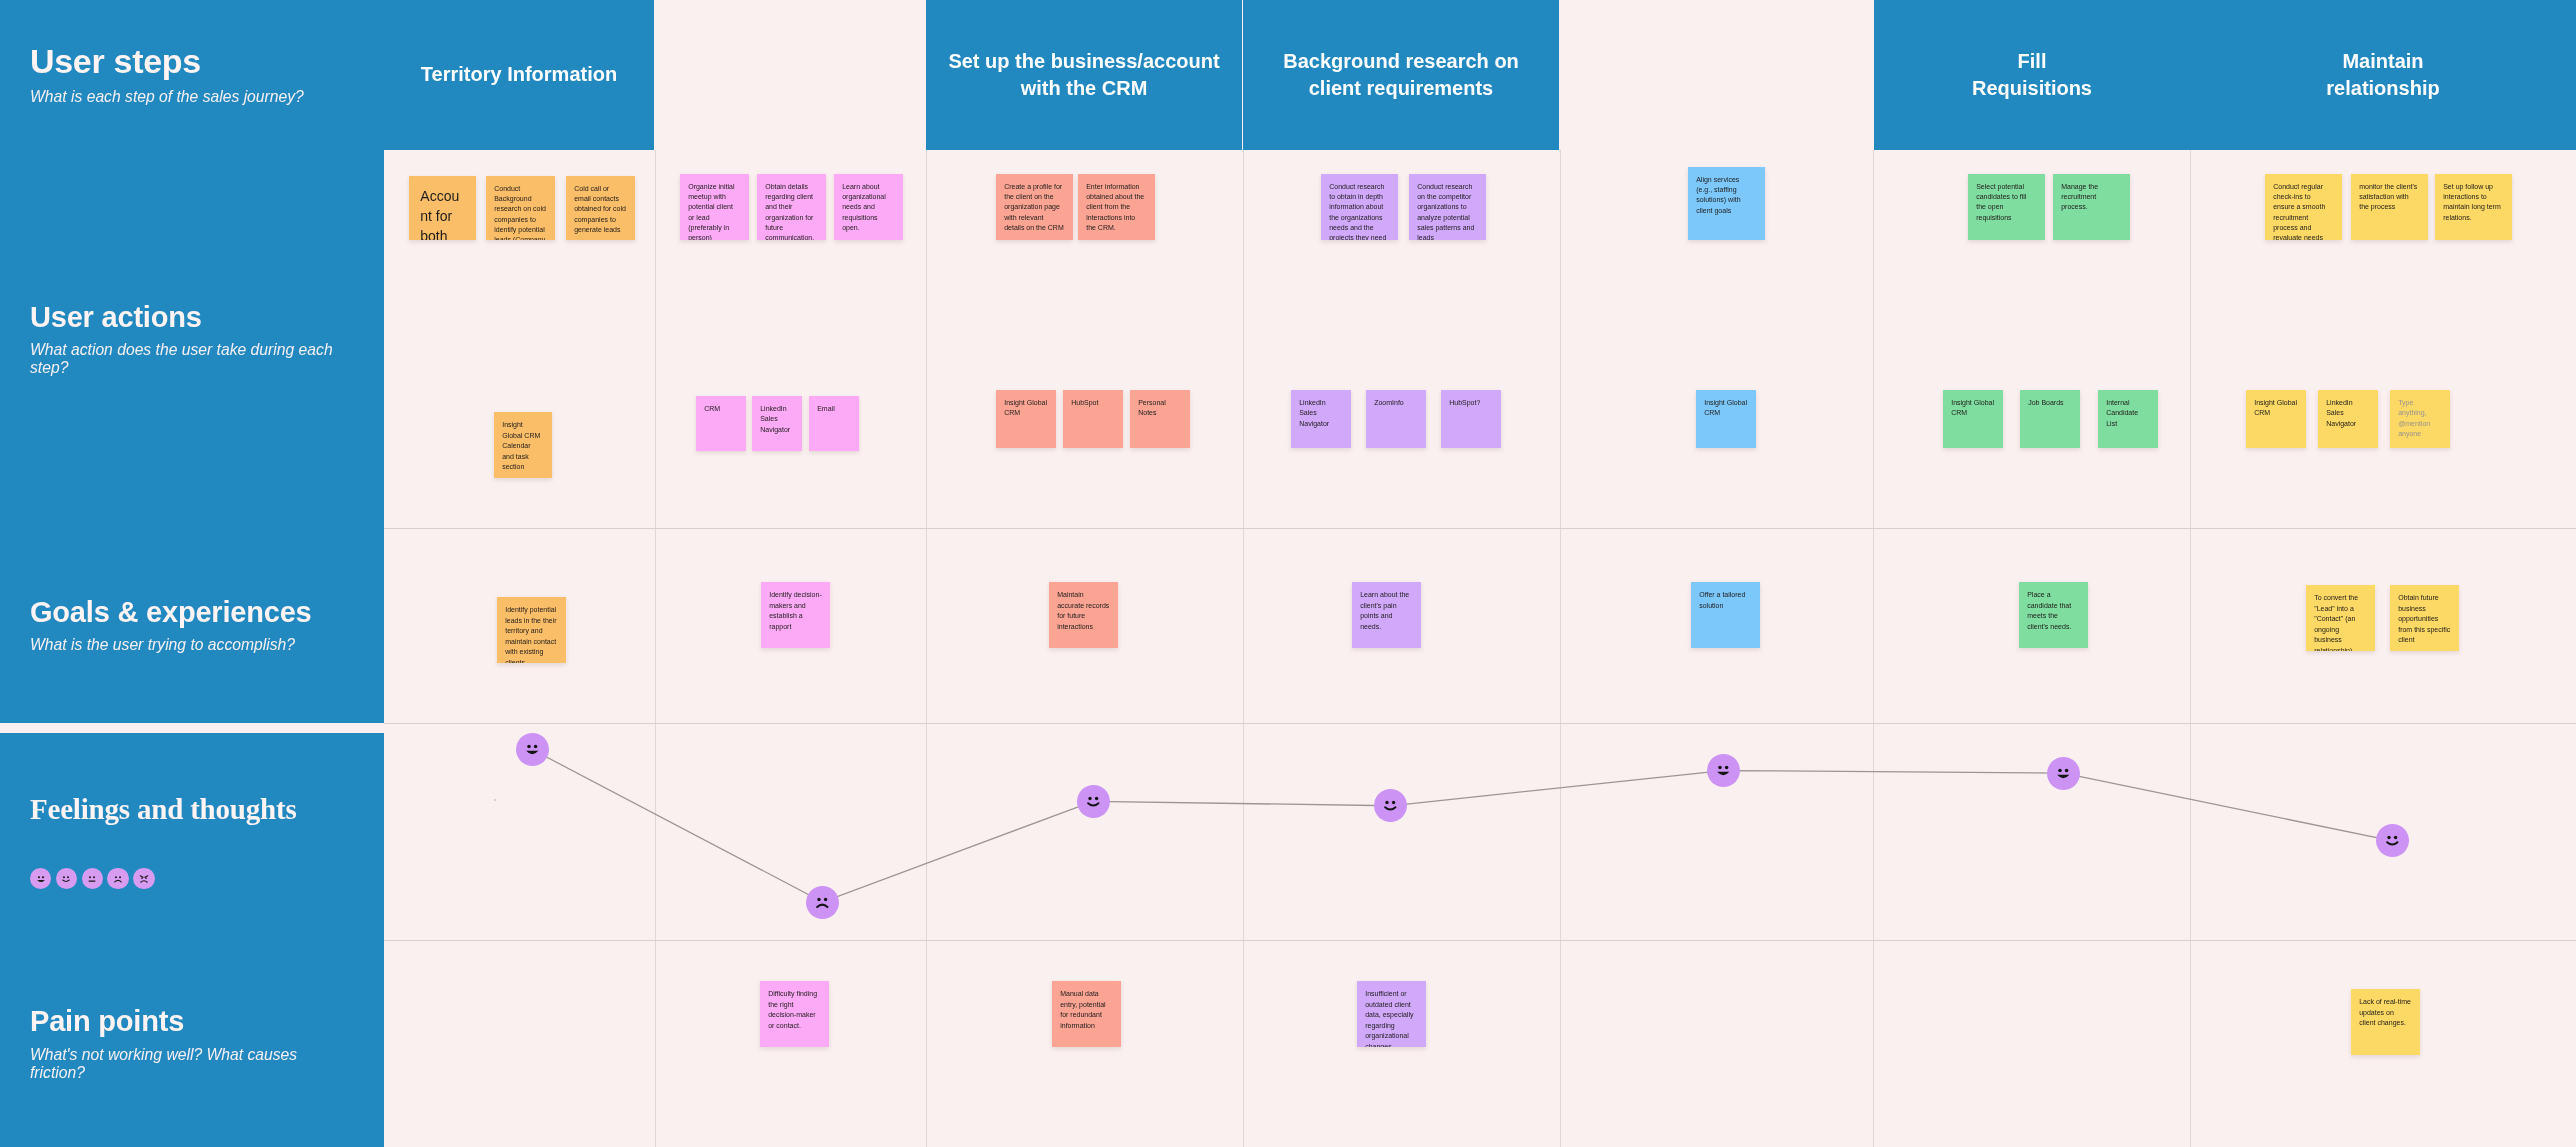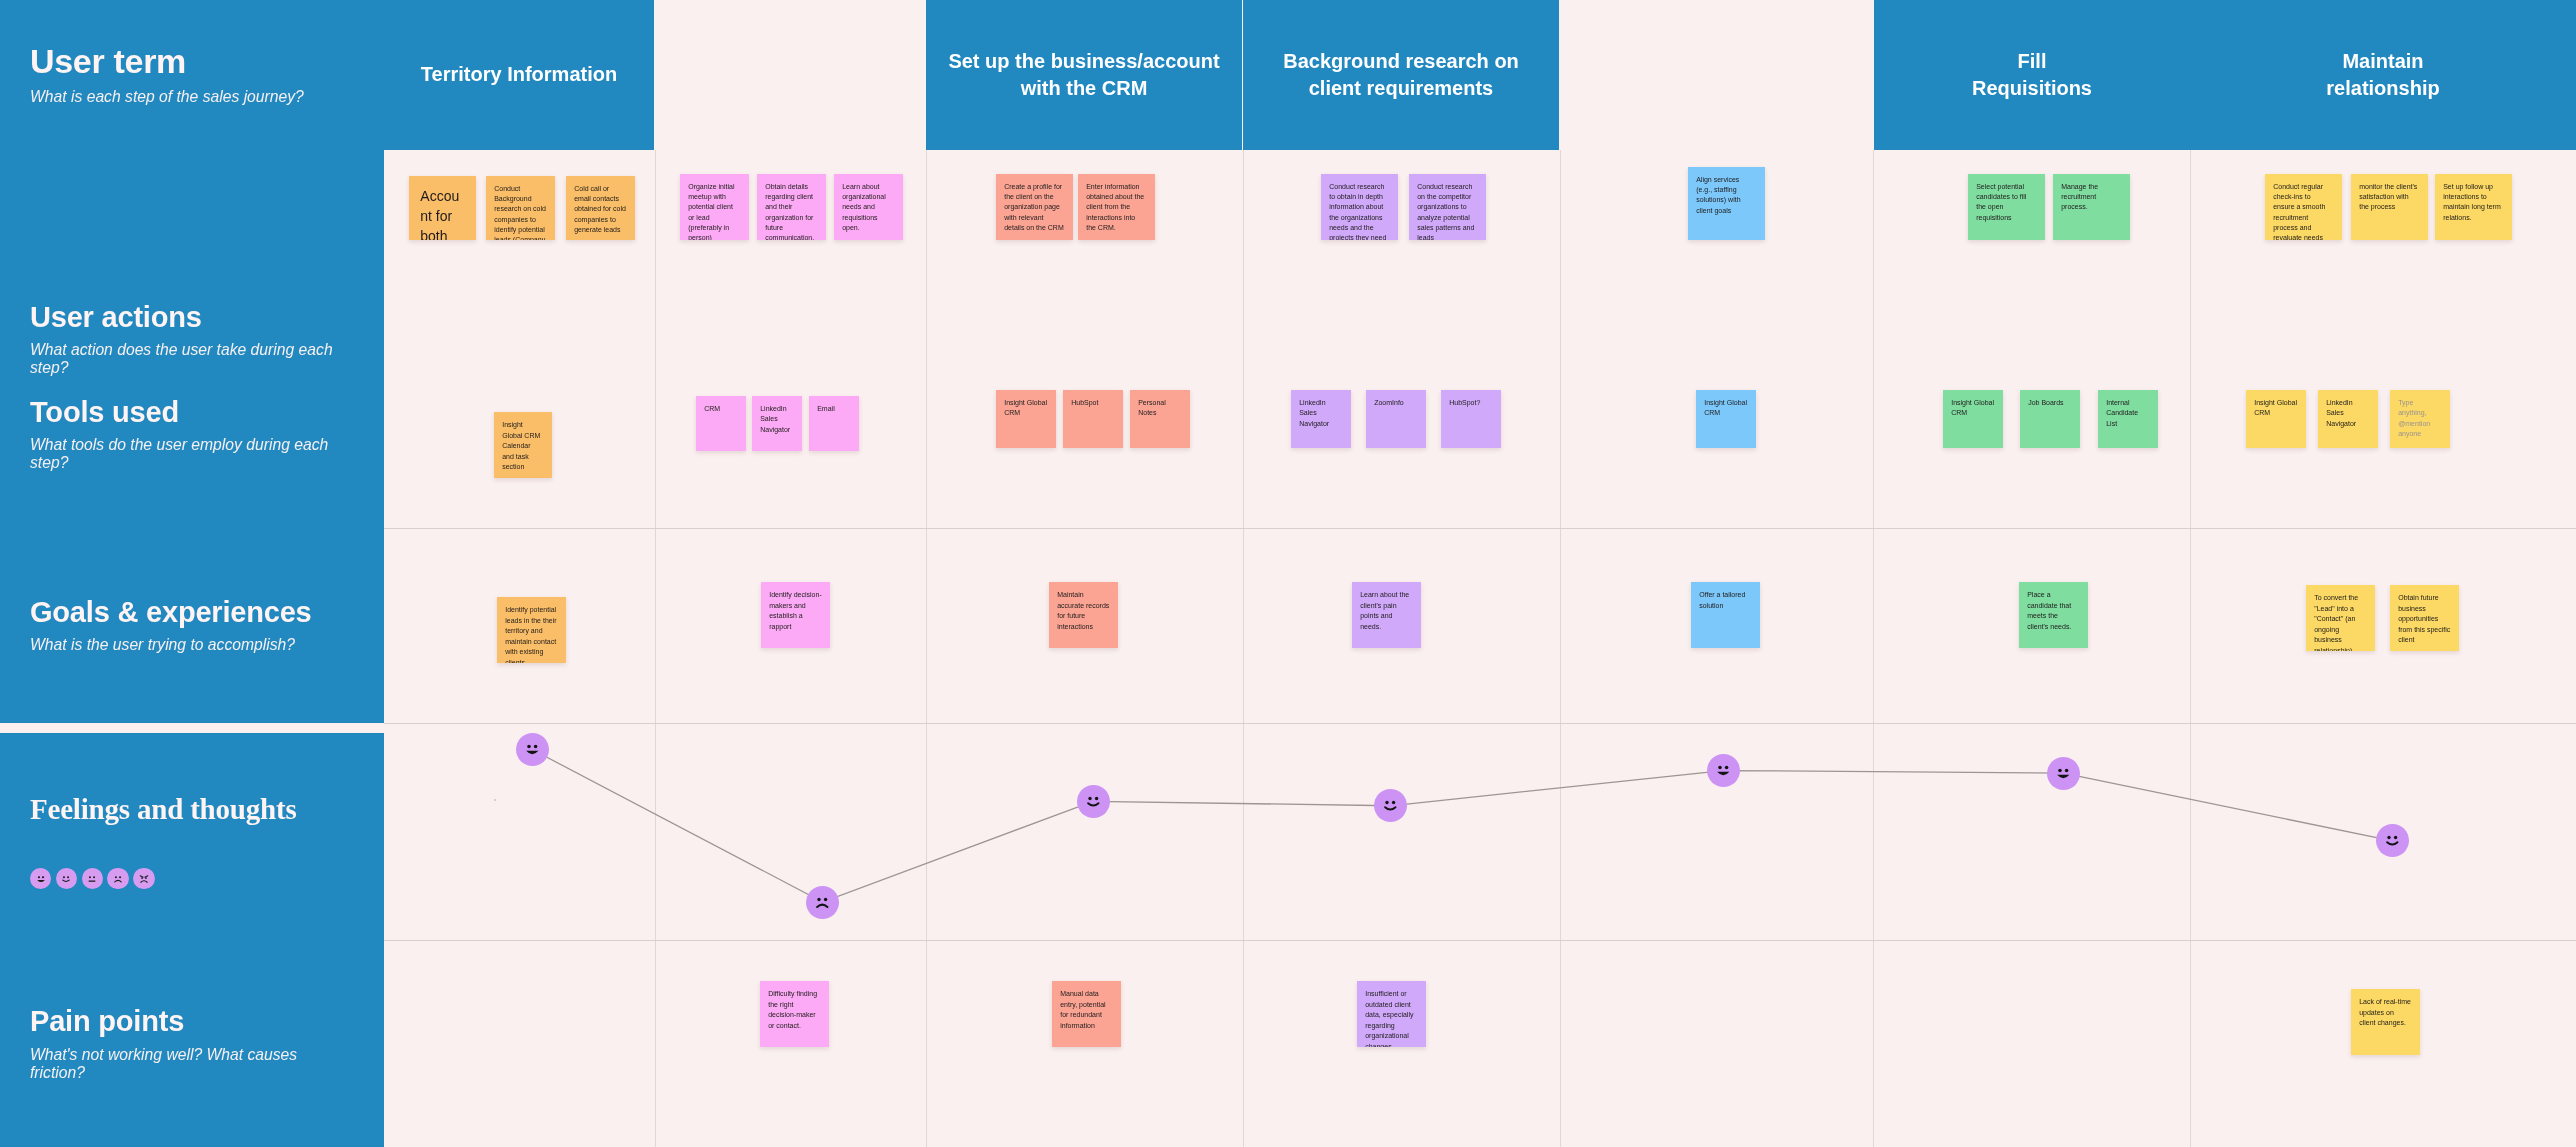--- a/index.html
+++ b/index.html
@@ -57,33 +57,29 @@
   .legend-emo { width: 21.4px; height: 21.4px; border-radius: 50%; background: #d79cf0;
                 display: flex; align-items: center; justify-content: center; }
   .dot-small { position: absolute; width: 1.9px; height: 1.9px; background: #cfc4c2; border-radius: 50%; }
 </style>
 </head>
 <body>
 
 <div id="board">
 
   <div class="rowlabel hdr" style="top:0;height:150px;">
-    <h1>User term</h1>
+    <h1>User steps</h1>
     <div class="sub">What is each step of the sales journey?</div>
   </div>
 
   <div class="rowlabel" style="top:150px;height:379px;">
     <h2>User actions</h2>
     <div class="sub">What action does the user take during each step?</div>
   </div>
 
-  <div class="rowlabel" style="top:340px;height:189px;background:transparent;">
-    <h2>Tools used</h2>
-    <div class="sub">What tools do the user employ during each step?</div>
-  </div>
 
   <div class="rowlabel" style="top:528px;height:195px;">
     <h2>Goals &amp; experiences</h2>
     <div class="sub">What is the user trying to accomplish?</div>
   </div>
 
   <div class="rowlabel" style="top:733px;height:217px;font-family:Liberation Serif, serif;">
     <h2>Feelings and thoughts</h2>
     <div class="emolegend">
       <span class="legend-emo">

